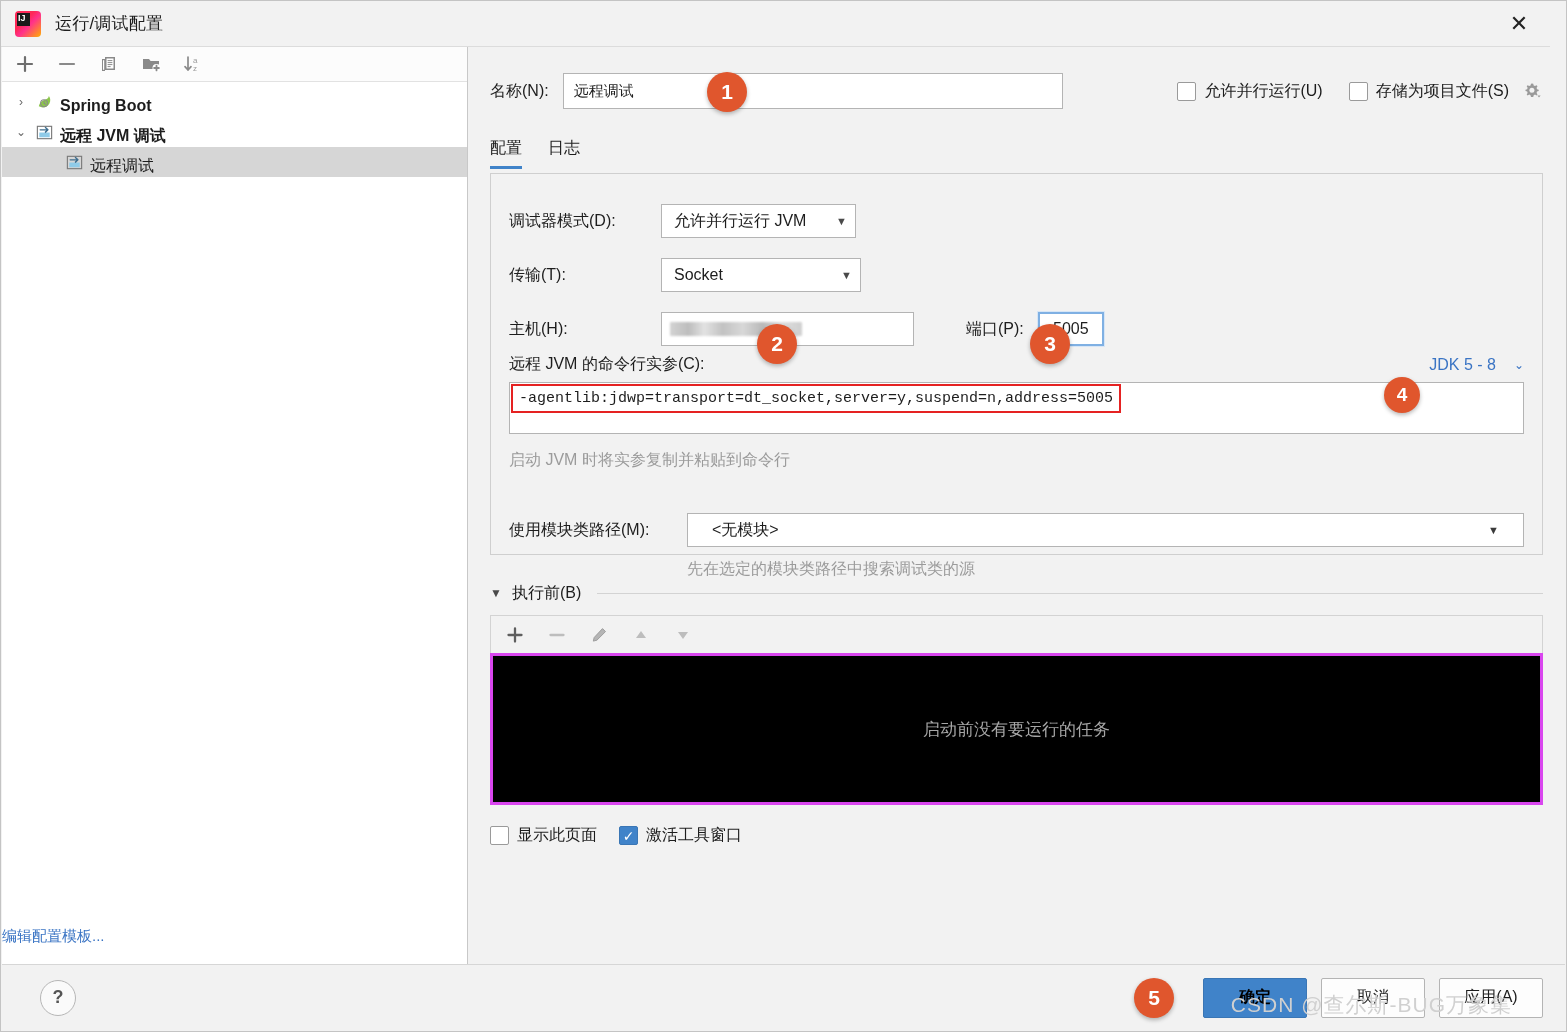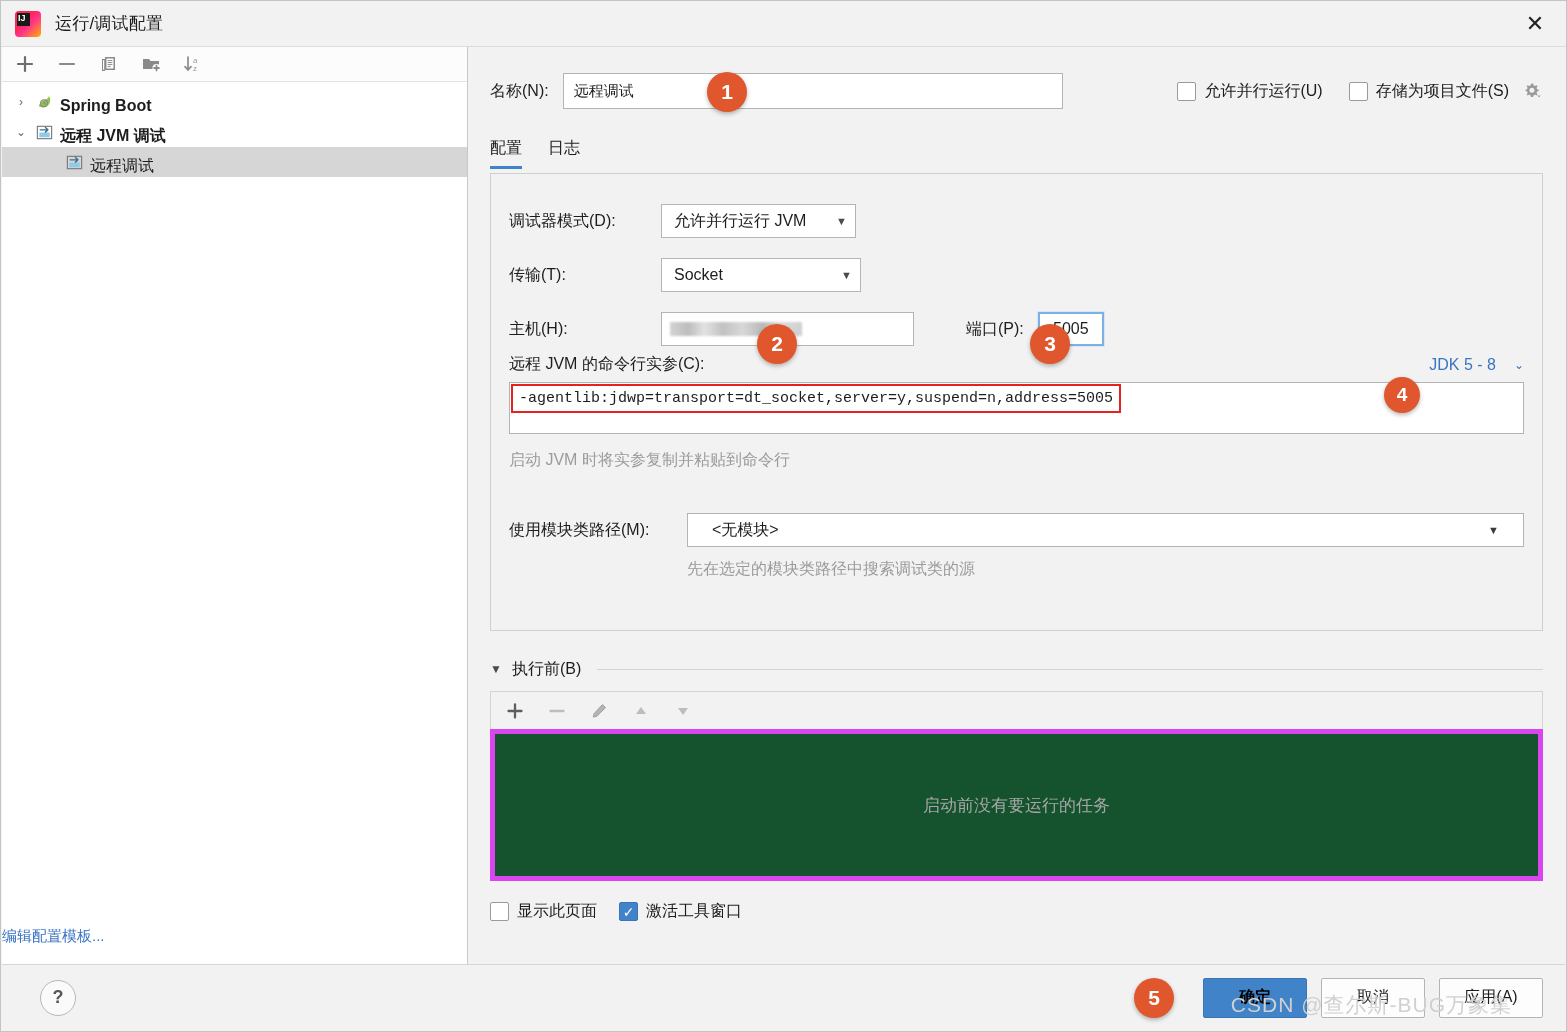--- a/index.html
+++ b/index.html
@@ -14,21 +14,21 @@
   }
   .window {
     position: relative;
     width: 1567px; height: 1032px;
     background: #f2f2f2;
     border: 1px solid #c4c4c4;
   }
 
   
   .titlebar {
-    position: absolute; top: 0; left: 0; right: 0; height: 46px;
+    position: absolute; top: 0; left: 0; right: 16px; height: 46px;
     background: #f2f2f2;
     border-bottom: 1px solid #dcdcdc;
     display: flex; align-items: center;
   }
   .app-icon {
     width: 26px; height: 26px; margin-left: 14px; margin-right: 14px;
     border-radius: 4px;
     position: relative;
     background: linear-gradient(135deg,#fe2857 0%, #fe2857 38%, #ff318c 55%, #ffb000 100%);
     overflow: hidden;
@@ -127,21 +127,21 @@
   
   .tabs { display: flex; align-items: flex-end; gap: 26px; margin-top: 26px; height: 34px; }
   .tab {
     font-size: 16px; color: #1d1d1d; padding-bottom: 7px; cursor: pointer;
     border-bottom: 3px solid transparent;
   }
   .tab.active { border-bottom-color: #4083c9; }
 
   
   .config-box {
-    margin-top: 4px; height: 458px;
+    margin-top: 4px; height: 382px;
     background: #f2f2f2; border: 1px solid #cfcfcf;
     padding: 30px 18px 0 18px;
   }
   .cfg-row { display: flex; align-items: center; margin-bottom: 20px; }
   .cfg-label { font-size: 16px; width: 152px; flex: none; white-space: nowrap; }
   .combo {
     height: 34px; background: #fff; border: 1px solid #b4b4b4;
     display: flex; align-items: center; padding: 0 8px 0 12px;
     font-size: 16px; color: #1d1d1d; cursor: pointer; position: relative;
   }
@@ -206,21 +206,21 @@
     margin-top: 10px; height: 38px; background: #f2f2f2;
     border: 1px solid #d3d3d3; border-bottom: none;
     display: flex; align-items: center; padding-left: 10px; gap: 14px;
   }
   .bt-icon {
     width: 28px; height: 28px; display: flex; align-items: center; justify-content: center;
     color: #8d8d8d; cursor: pointer;
   }
   .bt-icon.strong { color: #5e5e5e; }
   .before-body {
-    height: 152px; background: #14532d; border: 5px solid #d946ef;
+    height: 152px; background: #000000; border: 3px solid #d946ef;
     display: flex; align-items: center; justify-content: center;
     color: #a6a6a6; font-size: 17px;
   }
   .bottom-cbs { display: flex; align-items: center; gap: 0; margin-top: 20px; }
   .bottom-cbs .cb-wrap:first-child { margin-left: 0; }
   .bottom-cbs .cb-wrap { margin-left: 22px; }
 
   
   .footer {
     position: absolute; left: 1px; right: 1px; bottom: 1px; height: 66px;

